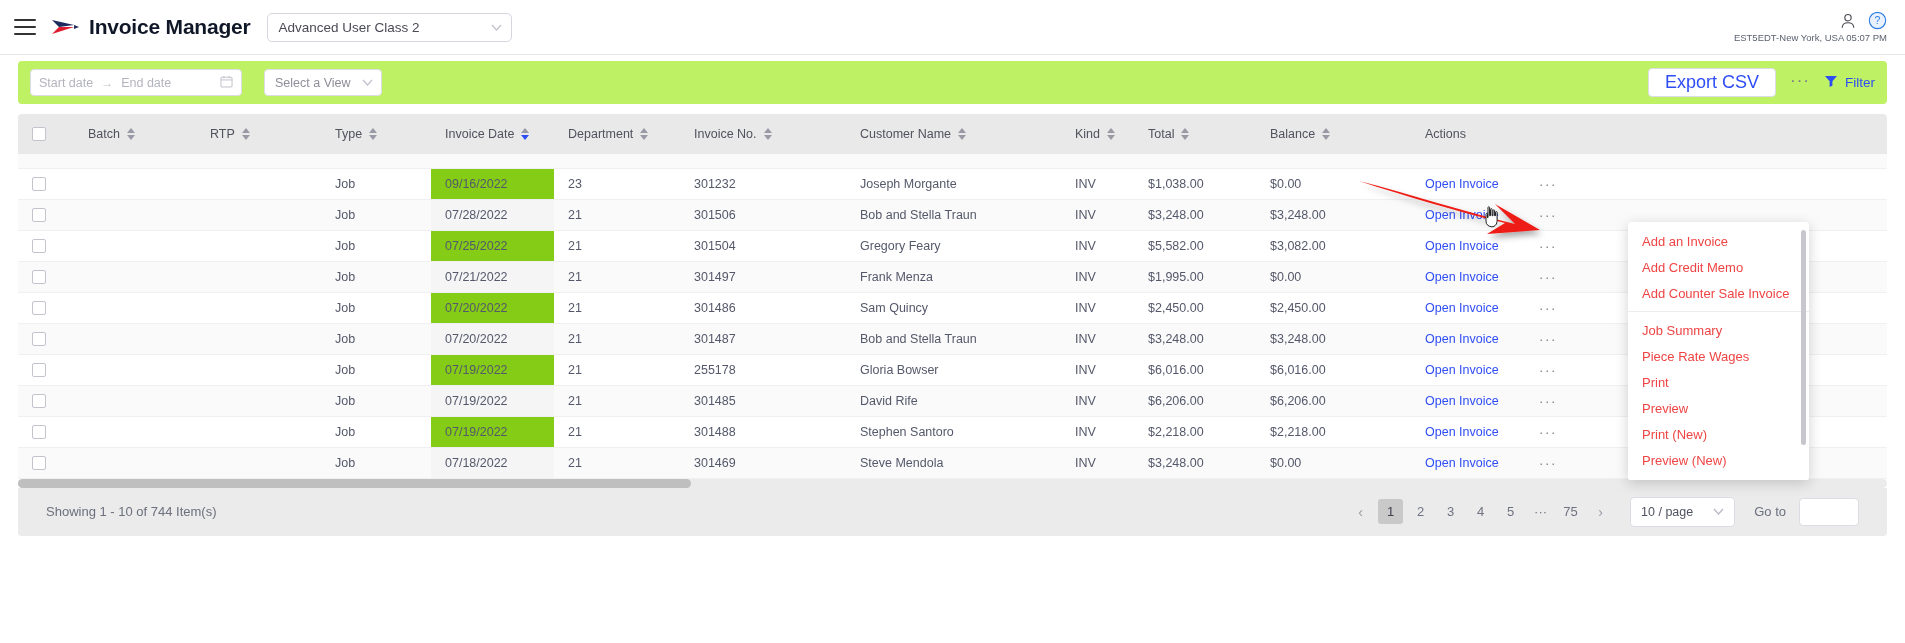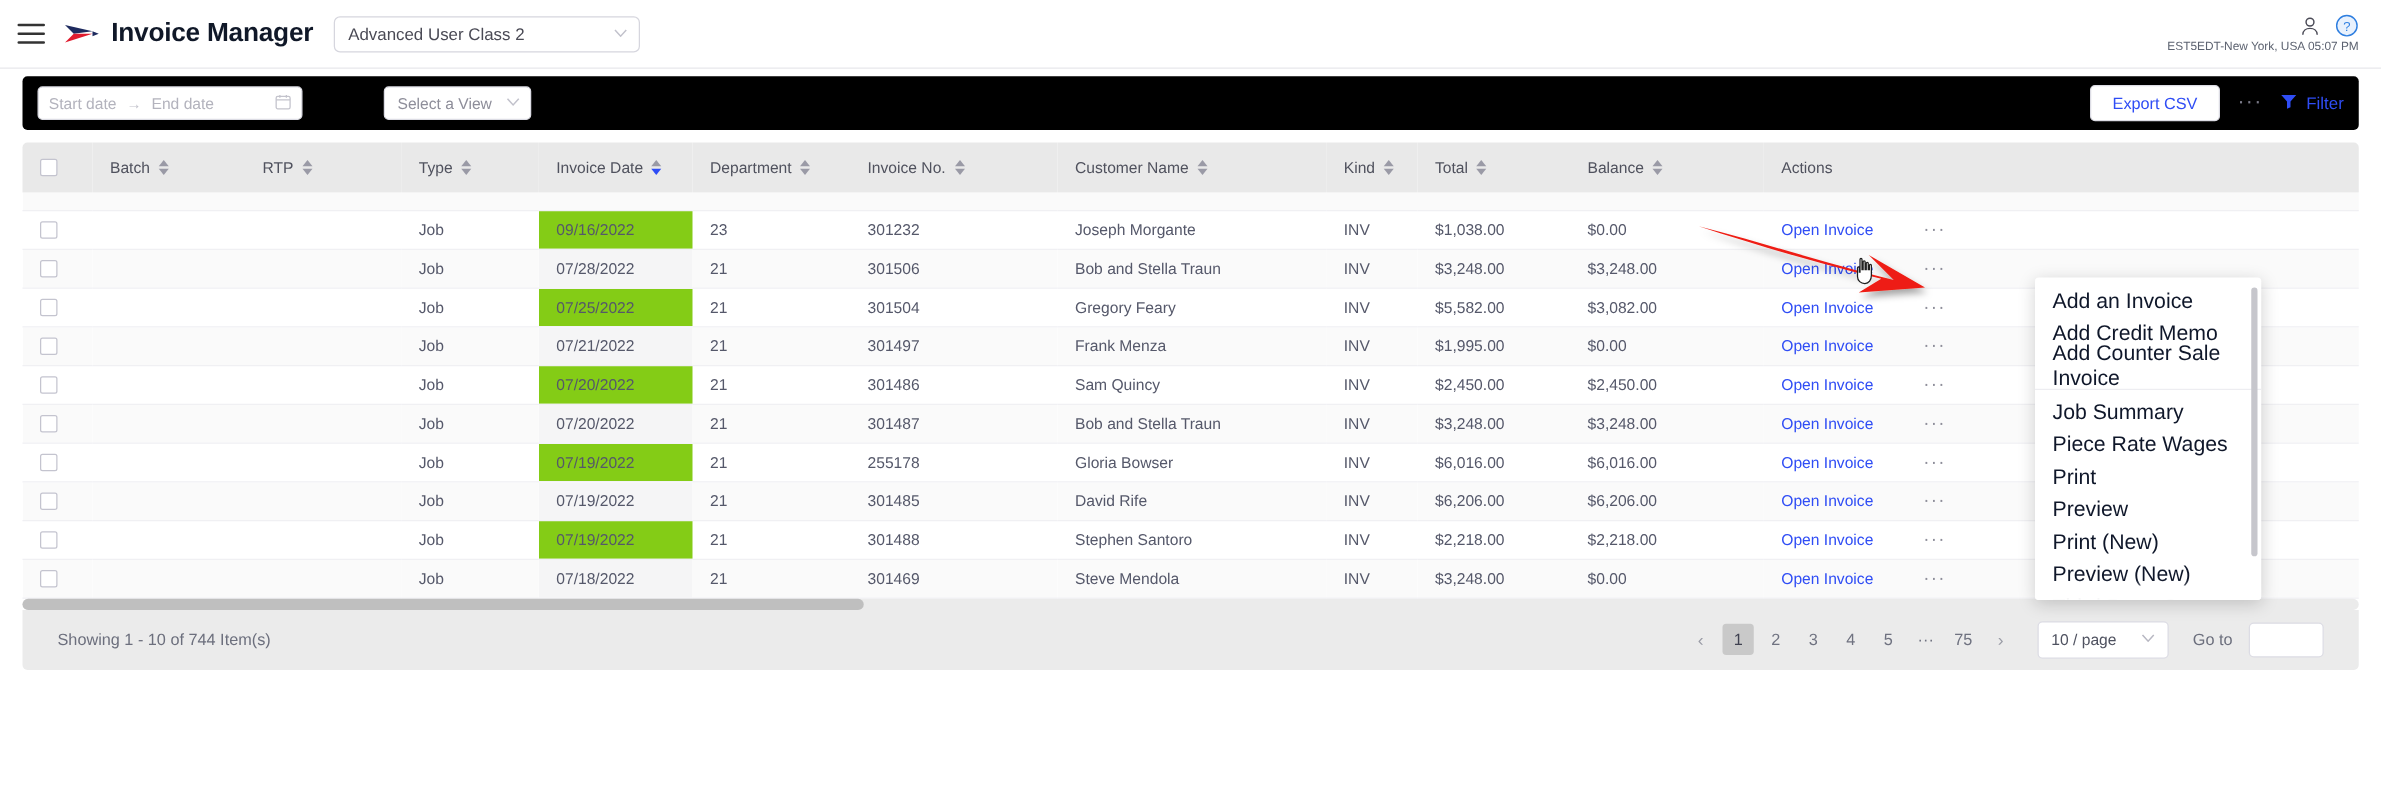--- a/index.html
+++ b/index.html
@@ -34,42 +34,42 @@
   }
   .chev{ color:#bfbfca; font-size:11px; line-height:1; }
   .header-right{ margin-left:auto; display:flex; flex-direction:column; align-items:flex-end; }
   .header-icons{ display:flex; align-items:center; gap:11px; }
   .tz-text{ font-size:9.5px; color:#5c6270; margin-top:2px; white-space:nowrap;}
   .icon-btn{ cursor:pointer; display:flex; align-items:center; }
 
   
   .toolbar{
     margin:6px 18px 0 18px;
-    height:43px; background:#000000; border-radius:4px;
-    display:flex; align-items:center; padding:0 12px;gap:43px;
+    height:43px; background:#bef264; border-radius:4px;
+    display:flex; align-items:center; padding:0 12px;
   }
   .date-range{
     width:212px; height:27px; background:#fff;
     border:1px solid #dcdce4; border-radius:4px;
     display:flex; align-items:center; padding:0 8px; font-size:12.5px; color:#b3b3bd;
     cursor:text;
   }
   .date-range .arrow{ color:#c3c3cc; margin:0 8px; font-size:12px; }
   .cal-icon{ margin-left:auto; color:#c3c3cc; }
   .view-select{
     margin-left:22px; width:118px; height:27px; background:#fff;
     border:1px solid #dcdce4; border-radius:4px;
     display:flex; align-items:center; justify-content:space-between;
     padding:0 8px 0 10px; font-size:12.5px; color:#8e8e9a; cursor:pointer;
   }
   .toolbar-right{ margin-left:auto; display:flex; align-items:center; gap:14px; }
   .export-btn{
     height:29px; min-width:104px; padding:0 16px;
     background:#fff; border:1px solid #dcdce4; border-radius:4px;
-    color:#2f4df5; font-size:13px; display:flex; align-items:center; justify-content:center;
+    color:#2f4df5; font-size:18px; display:flex; align-items:center; justify-content:center;
     cursor:pointer;
   }
   .more-dots{ color:#7a7a88; font-size:17px; letter-spacing:1px; cursor:pointer; line-height:1; padding-bottom:5px;}
   .filter-btn{ display:flex; align-items:center; gap:7px; color:#2f4df5; font-size:13.5px; cursor:pointer;}
 
   
   .table-wrap{ margin:10px 18px 0 18px; position:relative; }
   table{ width:100%; border-collapse:collapse; table-layout:fixed; }
   thead th{
     background:#e9e9e9; height:40px;
@@ -136,21 +136,21 @@
 
   
   .ctx-menu{
     position:absolute; left:1628px; top:222px; width:181px; height:258px;
     background:#fff; border-radius:3px;
     box-shadow:0 3px 14px rgba(0,0,0,.18); overflow:hidden; z-index:40;
   }
   .ctx-list{ padding:6px 0 0 0; }
   .ctx-item{
     height:26px; display:flex; align-items:center;
-    padding:0 14px; font-size:17px; color:#0f172a; cursor:pointer;
+    padding:0 14px; font-size:13px; color:#ef4444; cursor:pointer;
   }
   .ctx-sep{ height:1px; background:#ededf1; margin:5px 0; }
   .ctx-scrollbar{ position:absolute; right:3px; top:8px; width:5px; height:215px; background:#c6c6cc; border-radius:3px;}
   .ctx-fade{ position:absolute; left:0; right:0; bottom:0; height:16px;
     background:linear-gradient(to bottom, rgba(255,255,255,0), #fff); }
 
   
   .annot-arrow{ position:absolute; left:1355px; top:176px; z-index:60; pointer-events:none; }
   .cursor-hand{ position:absolute; left:1482px; top:205px; z-index:61; pointer-events:none;}
 </style>

